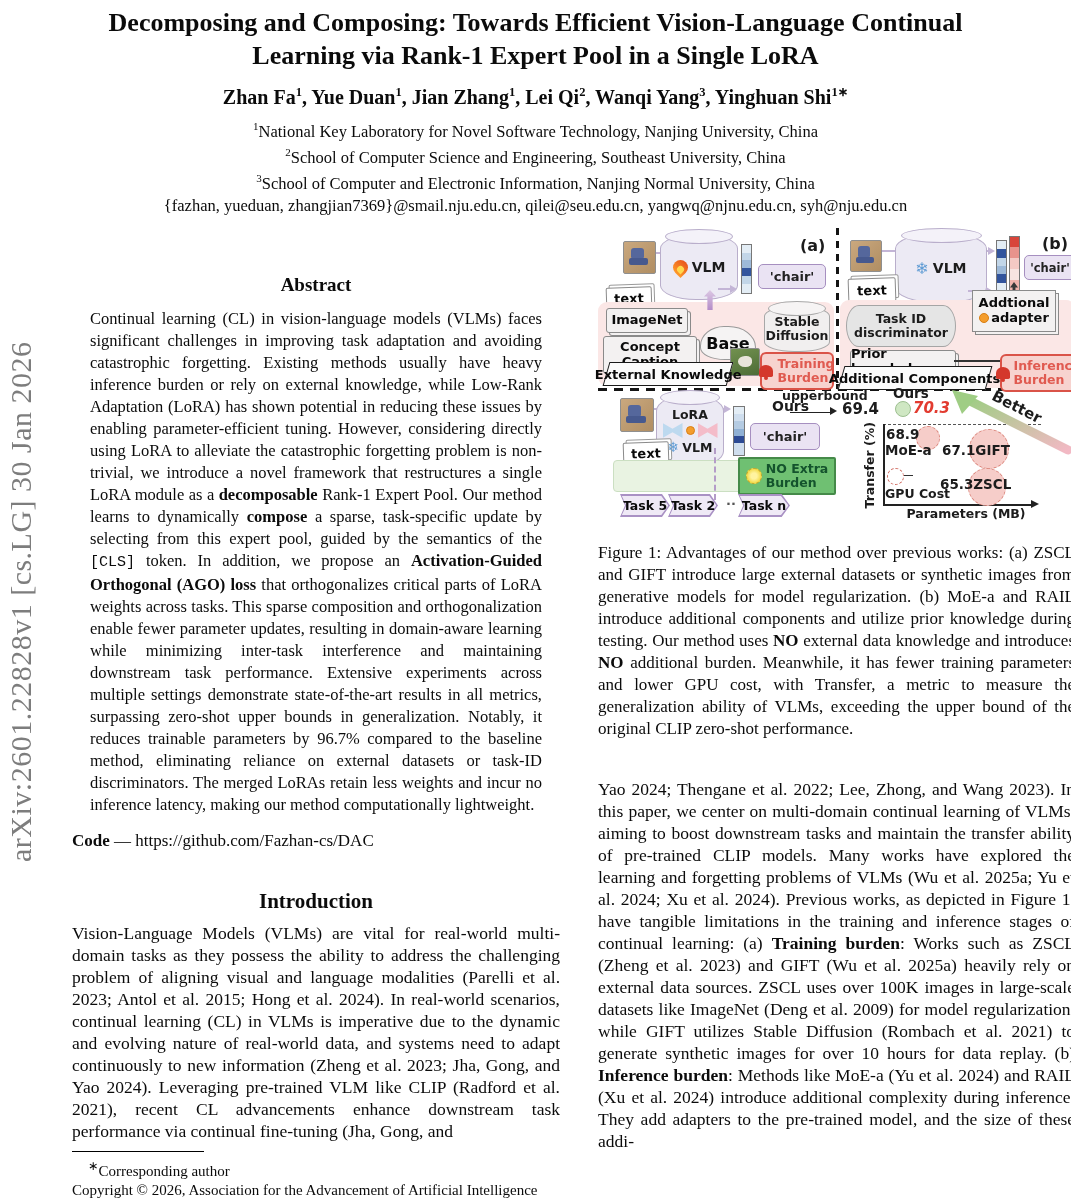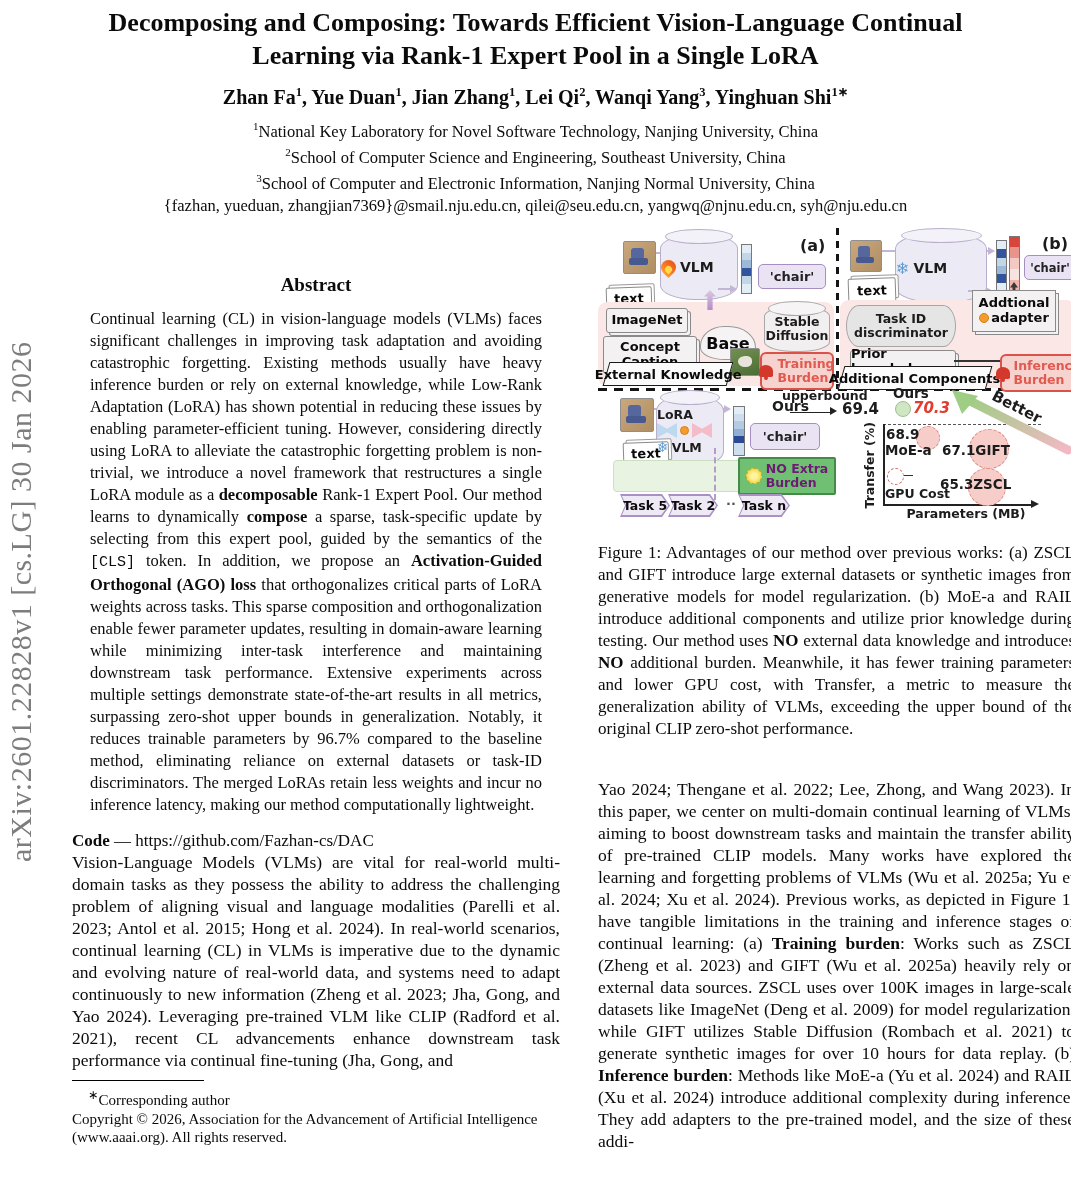--- a/index.html
+++ b/index.html
@@ -32,42 +32,42 @@
   .caption{margin-top:14px;font-size:17px;line-height:22px;text-align:justify;}
   .rbody{margin-top:38px;}
   
   .fig{position:relative;width:477px;height:300px;font-family:"DejaVu Sans",sans-serif;}
   .fl{font-family:"DejaVu Sans",sans-serif;font-weight:bold;color:#1c1c1c;}
   .hdash{height:3px;background:repeating-linear-gradient(90deg,#141414 0 9px,transparent 9px 16px);}
   .vdash{width:3px;background:repeating-linear-gradient(180deg,#141414 0 7px,transparent 7px 13px);}
   .pinkzone{background:#fbe7e6;border-radius:9px;}
   .greenband{background:#e9f3e2;border:1px solid #cbdfc2;border-radius:4px;}
   .cyl{background:#eceaf4;--cb:#b9aecb;border:1.5px solid var(--cb);border-radius:46%/22%;
-       display:flex;flex-direction:column;justify-content:center;gap:1px;}
+       display:flex;flex-direction:column;align-items:center;justify-content:center;gap:1px;}
   .cyl::before{content:"";position:absolute;left:5%;right:5%;top:-6px;height:13px;border-radius:50%;
        border:1.5px solid var(--cb);background:#f4f2f9;}
   .cyl>*{position:relative;z-index:1;}
   .gray{--cb:#a8a8a8;background:#f1efef;}
   .gray::before{background:#f6f4f4;}
   .hcyl{background:#e5e5e5;border:1.5px solid #a5a5a5;border-radius:16px/26px;display:flex;flex-direction:column;
         align-items:center;justify-content:center;line-height:1.1;}
   .chairbox{background:#eae3f3;border:1.4px solid #a68fc0;border-radius:5px;display:flex;align-items:center;justify-content:center;
         font-weight:bold;font-size:13px;color:#222;}
   .textbox{background:#ffffff;border:1.4px solid #8a8a8a;border-radius:2px;display:flex;align-items:center;justify-content:center;
         font-weight:bold;font-size:13px;transform:rotate(-2deg);box-shadow:3px -3px 0 -1px #fff,3px -3px 0 0 #999;}
   .card{background:#f3f1f1;border:1.4px solid #8a8a8a;border-radius:3px;display:flex;flex-direction:column;align-items:center;
         justify-content:center;font-weight:bold;font-size:13px;line-height:1.15;
         box-shadow:3px 3px 0 -1px #f3f1f1,3px 3px 0 0 #8a8a8a;}
   .cloud{background:#f5f3f3;border:1.4px solid #999;border-radius:48% 55% 50% 50%/65% 70% 42% 40%;
         display:flex;align-items:center;justify-content:center;font-weight:bold;font-size:16px;}
   .skewbox{background:#fbfbfb;border:1.6px solid #1a1a1a;transform:skewX(-16deg);display:flex;align-items:center;justify-content:center;}
   .skewbox>span{transform:skewX(16deg);font-weight:bold;font-size:13px;white-space:nowrap;}
   .burden{background:#f7d3cf;border:2px solid #da5348;border-radius:6px;color:#e05a50;font-weight:bold;font-size:12.5px;
         line-height:1.1;display:flex;align-items:center;justify-content:center;gap:4px;}
-  .greenbox{background:#6fc072;border:2px solid #458a49;border-radius:2px;color:#701a75;font-weight:bold;font-size:12.5px;
+  .greenbox{background:#6fc072;border:2px solid #458a49;border-radius:2px;color:#14532d;font-weight:bold;font-size:12.5px;
         line-height:1.1;display:flex;align-items:center;justify-content:center;gap:4px;}
   .photo{border:1px solid #8f8f8f;border-radius:2px;position:absolute;overflow:hidden;}
   .chairphoto{background:linear-gradient(135deg,#caa87e,#b08e63);}
   .chairphoto::after{content:"";position:absolute;left:22%;top:18%;width:42%;height:34%;background:#55679c;border-radius:3px 3px 1px 1px;}
   .chairphoto::before{content:"";position:absolute;left:16%;top:52%;width:62%;height:22%;background:#47598e;border-radius:2px;}
   .goat{background:linear-gradient(160deg,#72914f,#4c6c36);}
   .goat::after{content:"";position:absolute;left:25%;top:28%;width:50%;height:40%;background:#e8e4da;border-radius:50% 40% 45% 50%;}
   .strip{border:1px solid #777;}
   .arr{height:0;border-top:2px solid #c3b5d6;}
   .arr::after{content:"";position:absolute;right:-7px;top:-5px;border:4px solid transparent;border-left:7px solid #c3b5d6;}
@@ -113,20 +113,21 @@
     <div><sup>2</sup><span>School of Computer Science and Engineering, Southeast University, China</span></div>
     <div><sup>3</sup><span>School of Computer and Electronic Information, Nanjing Normal University, China</span></div>
   </div>
   <div class="emails">{fazhan, yueduan, zhangjian7369}@smail.nju.edu.cn, qilei@seu.edu.cn, yangwq@njnu.edu.cn, syh@nju.edu.cn</div>
 </div>
 
 <div class="colL">
   <div class="sechead abshead">Abstract</div>
   <p class="abstext"><span>Continual learning (CL) in vision-language models (VLMs) faces significant challenges in improving task adaptation and avoiding catastrophic forgetting. Existing methods usually have heavy inference burden or rely on external knowledge, while Low-Rank Adaptation (LoRA) has shown potential in reducing these issues by enabling parameter-efficient tuning. However, considering directly using LoRA to alleviate the catastrophic forgetting problem is non-trivial, we introduce a novel framework that restructures a single LoRA module as a </span><b>decomposable</b><span> Rank-1 Expert Pool. Our method learns to dynamically </span><b>compose</b><span> a sparse, task-specific update by selecting from this expert pool, guided by the semantics of the </span><span class="mono">[CLS]</span><span> token. In addition, we propose an </span><b>Activation-Guided Orthogonal (AGO) loss</b><span> that orthogonalizes critical parts of LoRA weights across tasks. This sparse composition and orthogonalization enable fewer parameter updates, resulting in domain-aware learning while minimizing inter-task interference and maintaining downstream task performance. Extensive experiments across multiple settings demonstrate state-of-the-art results in all metrics, surpassing zero-shot upper bounds in generalization. Notably, it reduces trainable parameters by 96.7% compared to the baseline method, eliminating reliance on external datasets or task-ID discriminators. The merged LoRAs retain less weights and incur no inference latency, making our method computationally lightweight.</span></p>
   <p class="codeline"><b>Code</b><span> — </span><span>https://github.com/Fazhan-cs/DAC</span></p>
+  <div class="sechead introhead">Introduction</div>
   <p class="bodytext" style="margin:0;">Vision-Language Models (VLMs) are vital for real-world multi-domain tasks as they possess the ability to address the challenging problem of aligning visual and language modalities (Parelli et al. 2023; Antol et al. 2015; Hong et al. 2024). In real-world scenarios, continual learning (CL) in VLMs is imperative due to the dynamic and evolving nature of real-world data, and systems need to adapt continuously to new information (Zheng et al. 2023; Jha, Gong, and Yao 2024). Leveraging pre-trained VLM like CLIP (Radford et al. 2021), recent CL advancements enhance downstream task performance via continual fine-tuning (Jha, Gong, and</p>
   <div class="footnote">
     <div class="rule"></div>
     <div class="fnindent"><sup>∗</sup><span>Corresponding author</span></div>
     <div>Copyright © 2026, Association for the Advancement of Artificial Intelligence (www.aaai.org). All rights reserved.</div>
   </div>
 </div>
 
 <div class="colR">
 

